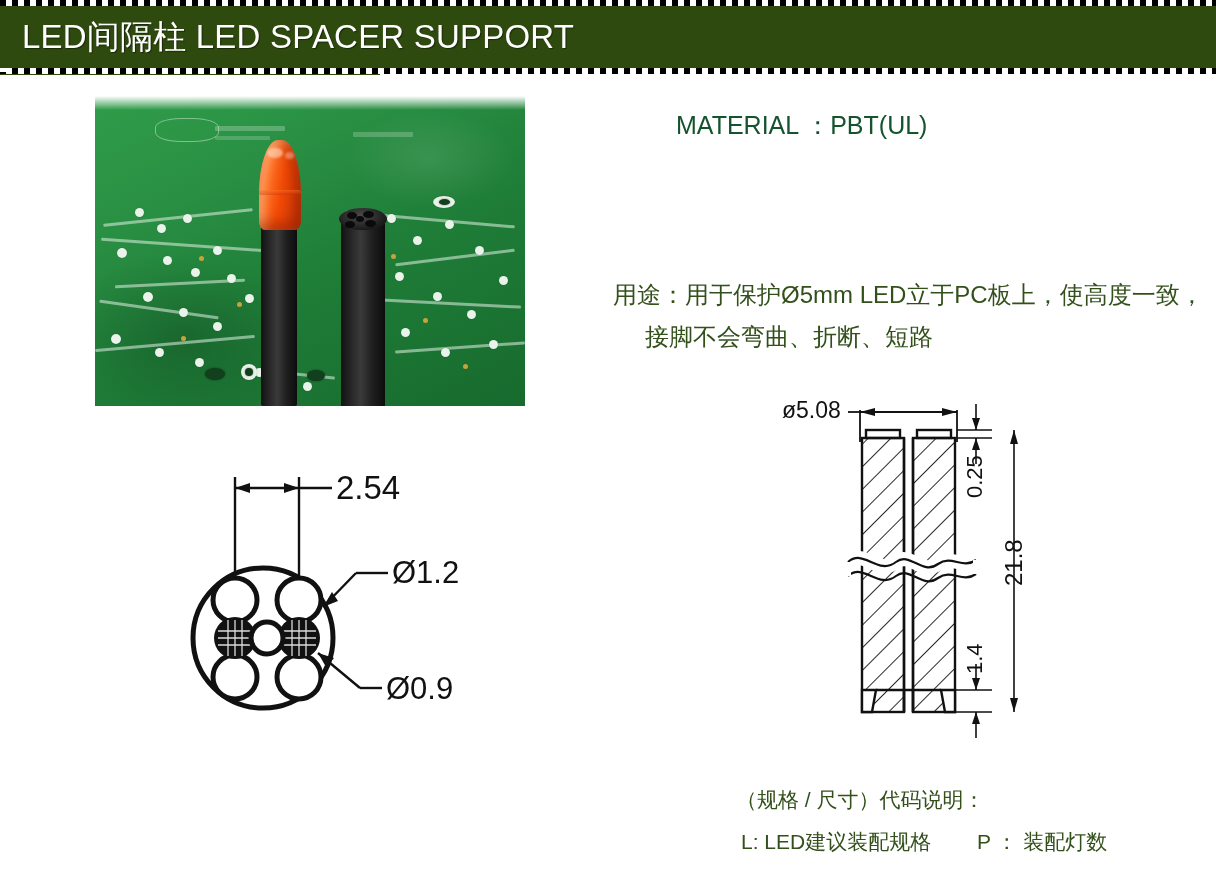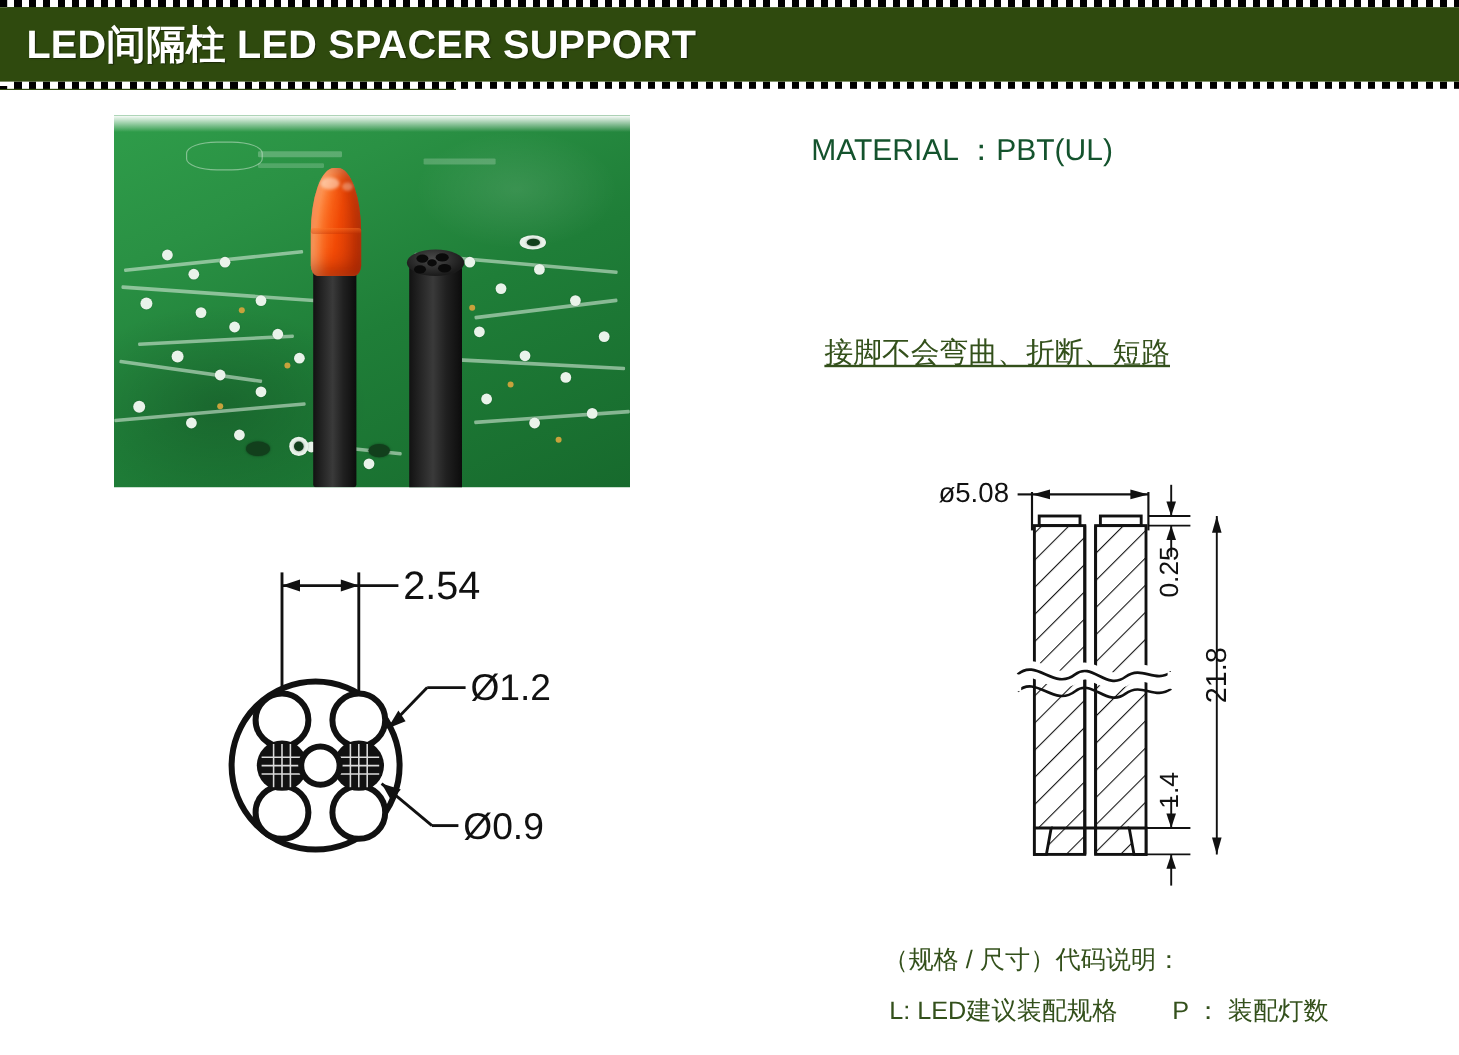--- a/index.html
+++ b/index.html
@@ -20,21 +20,21 @@
     position:absolute;left:0;width:1216px;height:6px;
     background:repeating-linear-gradient(90deg,#000 0 6px,#fff 6px 12px);
   }
   .banner-dash-top{top:0;}
   .banner-dash-bottom{top:68px;}
   .banner-dash-left{
     position:absolute;left:0;top:0;width:6px;height:74px;
     background:repeating-linear-gradient(180deg,#000 0 6px,#fff 6px 12px);
   }
   .banner-title{
-    color:#ffffff;font-size:33px;font-weight:bold;
+    color:#ffffff;font-size:33px;font-weight:normal;
     letter-spacing:0.2px;margin-left:22px;
     text-shadow:1px 1px 1px rgba(0,0,0,.45);
     white-space:nowrap;
   }
   
   .photo{
     position:absolute;left:95px;top:96px;width:430px;height:310px;
     overflow:hidden;background:#1d7a33;
   }
   .pcb{
@@ -80,21 +80,21 @@
   
   .spec{
     position:absolute;left:676px;top:103px;width:520px;
     color:#14532d;font-size:25px;line-height:45px;
   }
   .spec-line{white-space:nowrap;}
   .usage{
     position:absolute;left:613px;top:274px;width:600px;
     color:#33501b;font-size:24px;line-height:42px;
   }
-  .usage .ind{display:block;margin-left:74px;text-decoration:underline;}
+  .usage .ind{display:block;margin-left:32px;}
   
   .drawing-left{position:absolute;left:160px;top:455px;width:380px;height:270px;}
   .drawing-right{position:absolute;left:780px;top:390px;width:320px;height:360px;}
   svg{display:block;overflow:visible;}
   .tbl{width:380px;border-collapse:separate;border-spacing:3px;background:#2f4a0e;}
   .tbl th{
     color:#ffffff;font-size:22px;font-weight:normal;
     padding:3px 0 5px;text-align:center;background:#2f4a0e;
   }
   .tbl td{
@@ -202,20 +202,21 @@
   <div class="post-hole" style="left:270px;top:124px;width:11px;height:7px;"></div>
   <div class="post-hole" style="left:261px;top:120px;width:8px;height:6px;"></div>
 
   <div class="photo-topfade"></div>
 </div>
 
 <div class="spec">
   <div class="spec-line">MATERIAL ：PBT(UL)</div>
 </div>
 <div class="usage">
+  <span>用途：用于保护Ø5mm LED立于PC板上，使高度一致，</span>
   <span class="ind">接脚不会弯曲、折断、短路</span>
 </div>
 
 <div class="drawing-left">
   <svg width="380" height="270" viewBox="0 0 380 270">
     <g stroke="#111" fill="none" stroke-width="2.4">
 
       <line x1="75" y1="22" x2="75" y2="130"></line>
       <line x1="139" y1="22" x2="139" y2="130"></line>
 

